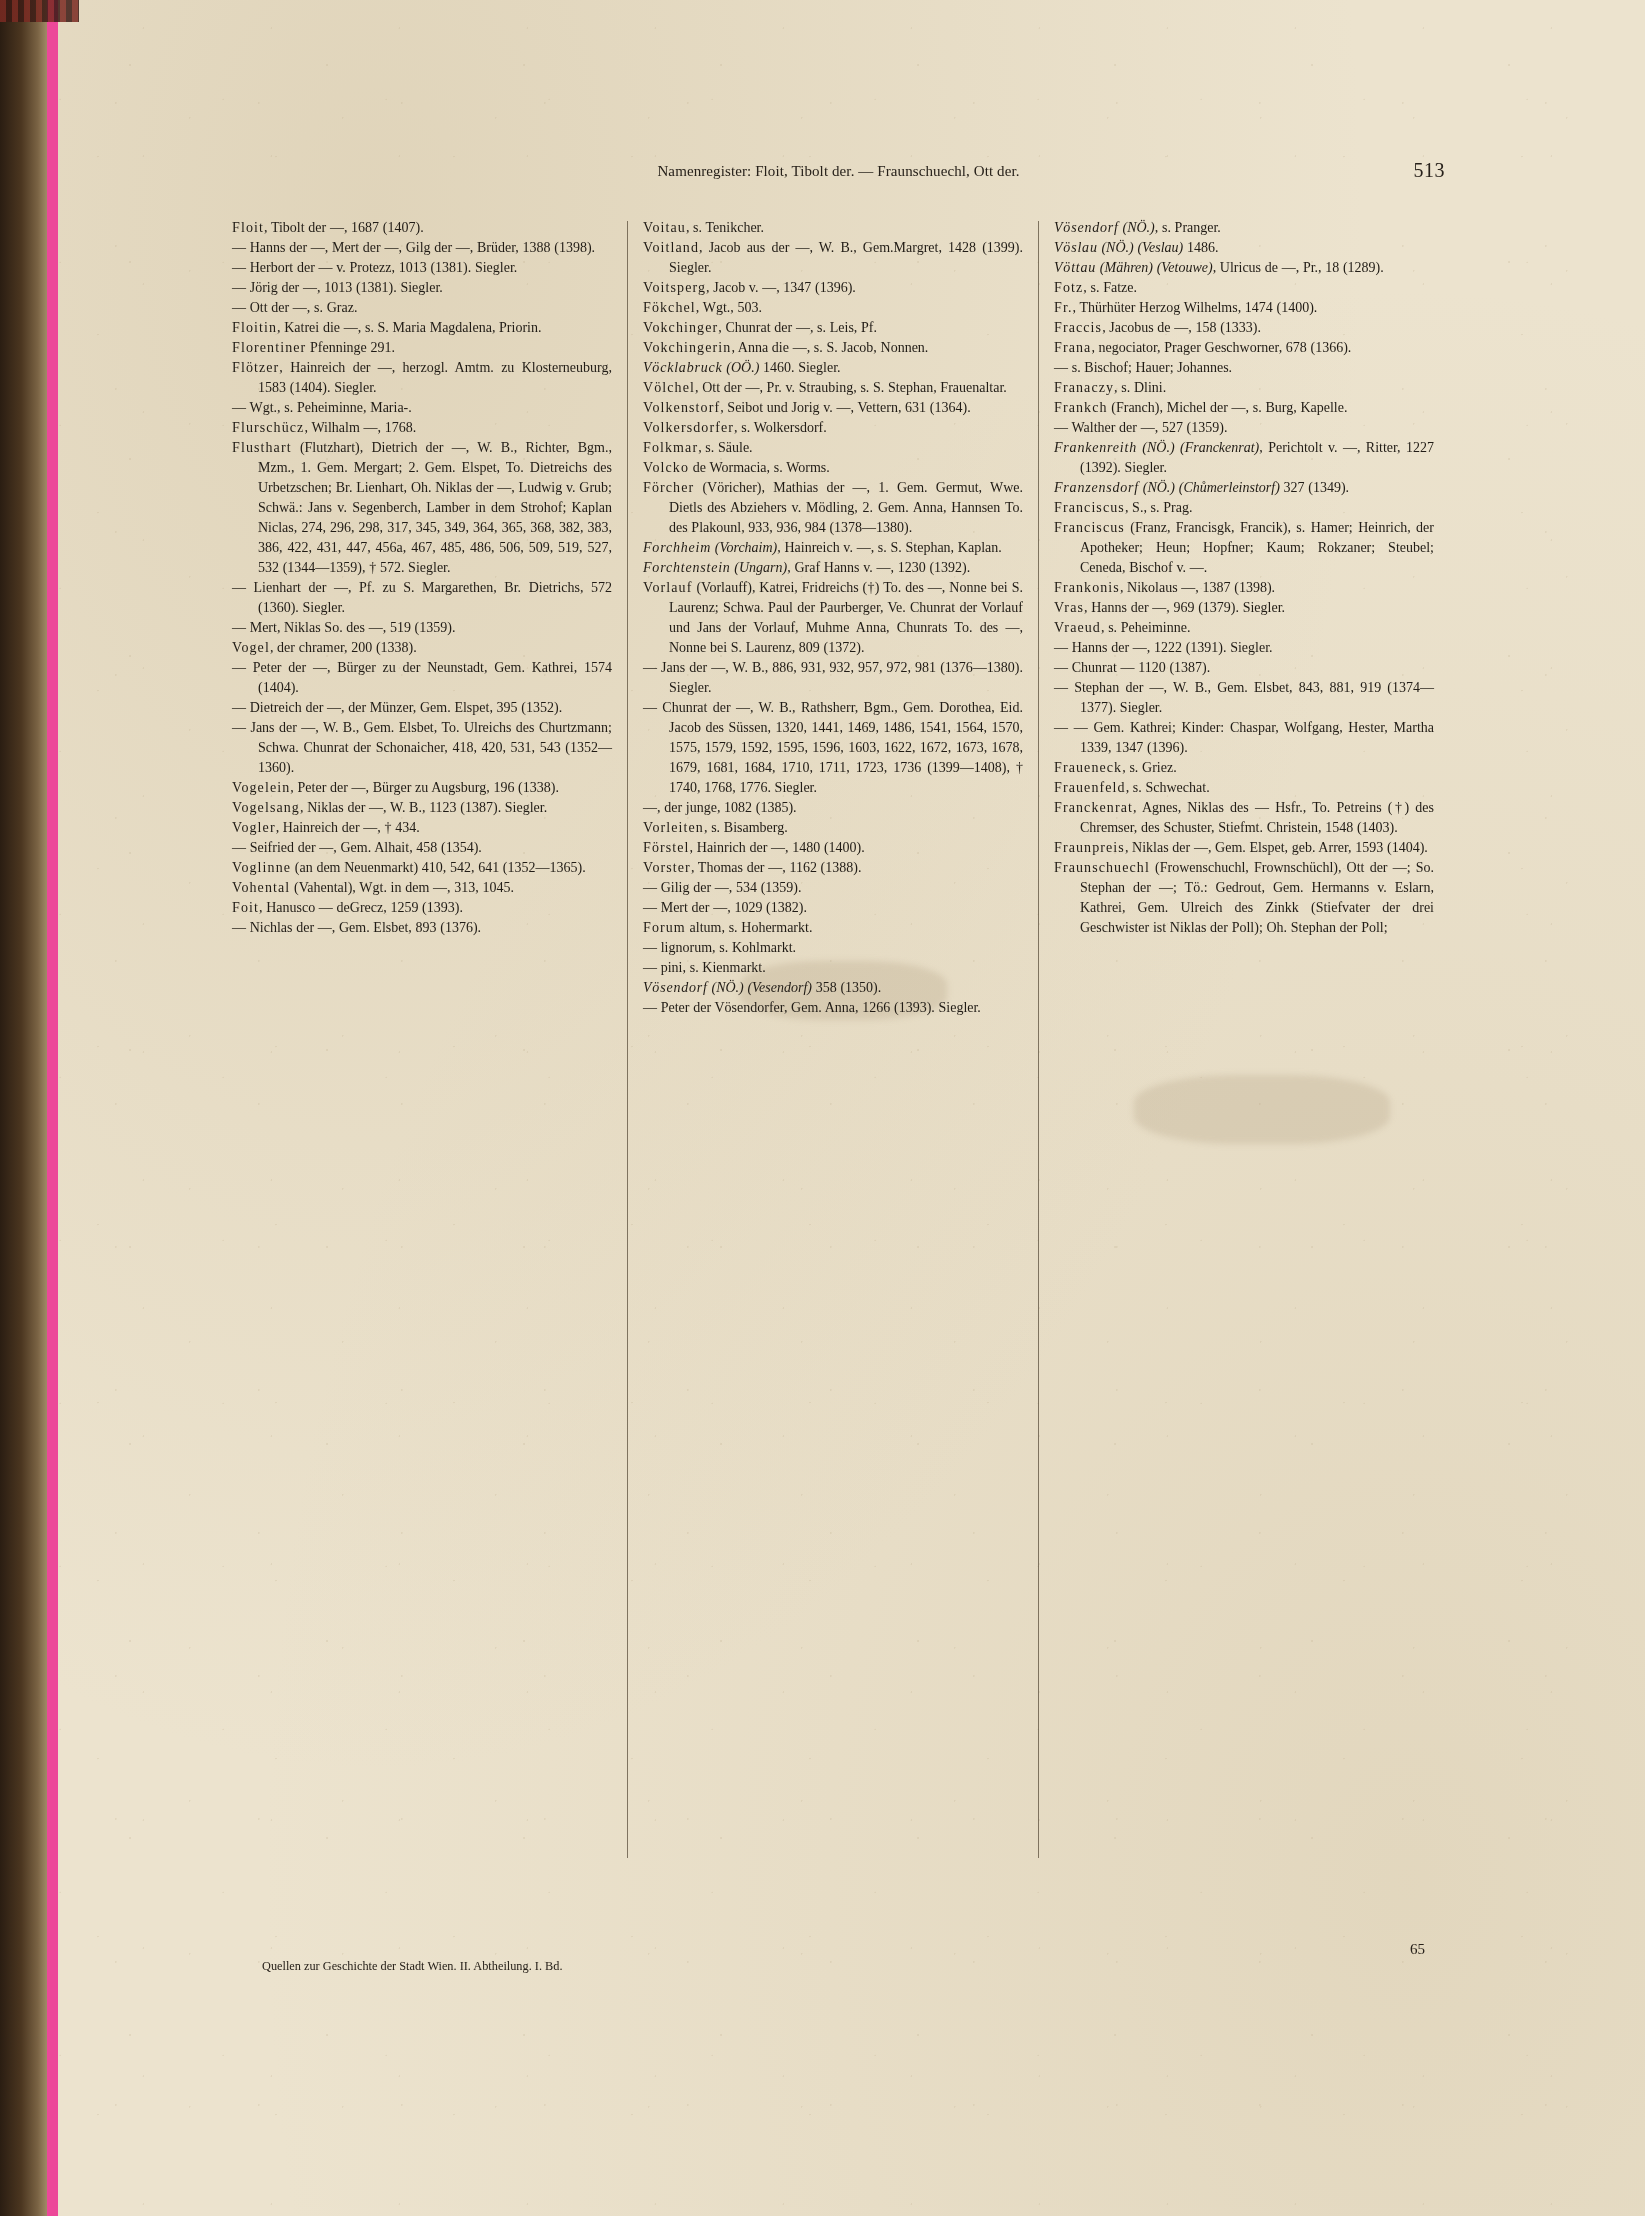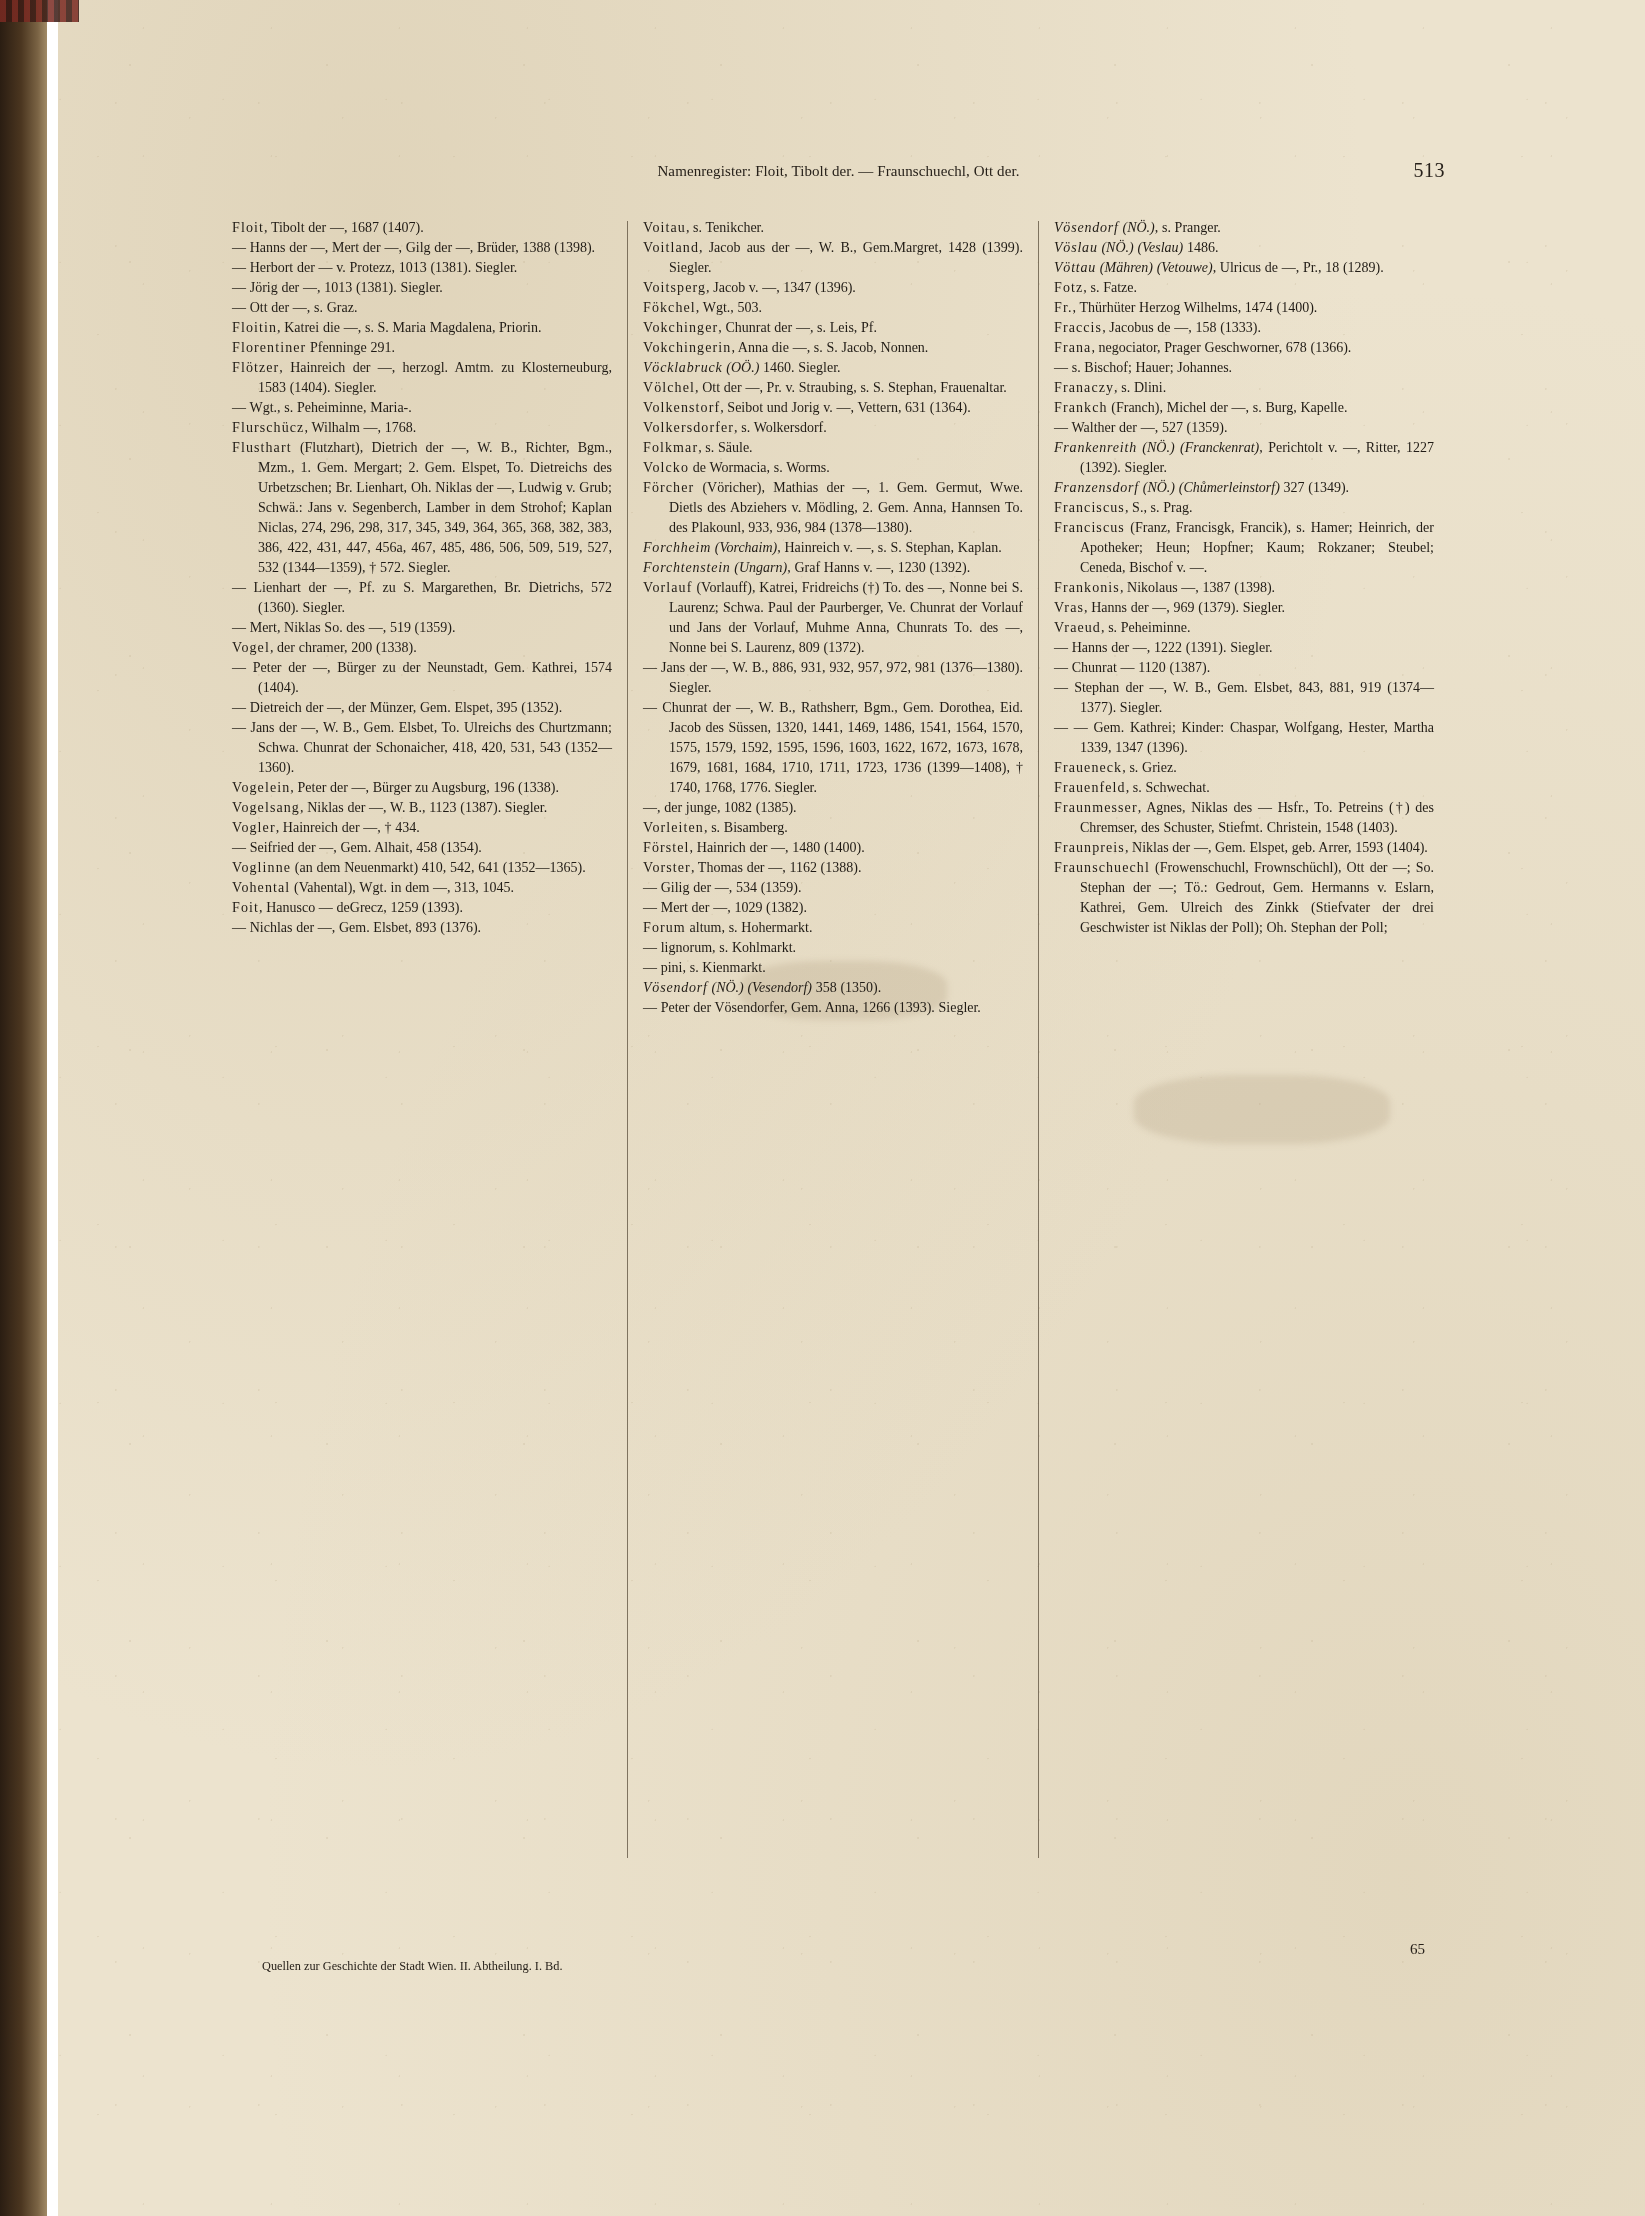--- a/index.html
+++ b/index.html
@@ -12,21 +12,21 @@
     height: 2216px;
     overflow: hidden;
     font-family: "Liberation Serif", serif;
   }
 
   
   #scan {
     position: relative;
     width: 1646px;
     height: 2216px;
-    background: #ffffff;
+    background: #ec4899;
     overflow: hidden;
   }
   
   #gutter-dark {
     position: absolute;
     left: 0; top: 0;
     width: 47px; height: 2216px;
     background: linear-gradient(to right, #2a1d12 0%, #4b3620 45%, #7a6344 80%, #a08a66 100%);
   }
   #page-paper {
@@ -241,21 +241,21 @@
           <p class="entry"><span class="hw">Franciscus</span> (Franz, Francisgk, Francik), s. Hamer; Heinrich, der Apotheker; Heun; Hopfner; Kaum; Rokzaner; Steubel; Ceneda, Bischof v. —.</p>
           <p class="entry"><span class="hw">Frankonis</span>, Nikolaus —, 1387 (1398).</p>
           <p class="entry"><span class="hw">Vras</span>, Hanns der —, 969 (1379). Siegler.</p>
           <p class="entry"><span class="hw">Vraeud</span>, s. Peheiminne.</p>
           <p class="entry">— Hanns der —, 1222 (1391). Siegler.</p>
           <p class="entry">— Chunrat — 1120 (1387).</p>
           <p class="entry">— Stephan der —, W. B., Gem. Elsbet, 843, 881, 919 (1374—1377). Siegler.</p>
           <p class="entry">— — Gem. Kathrei; Kinder: Chaspar, Wolfgang, Hester, Martha 1339, 1347 (1396).</p>
           <p class="entry"><span class="hw">Fraueneck</span>, s. Griez.</p>
           <p class="entry"><span class="hw">Frauenfeld</span>, s. Schwechat.</p>
-          <p class="entry"><span class="hw">Fraunmesser</span>, Agnes, Niklas des — Hsfr., To. Petreins (†) des Chremser, des Schuster, Stiefmt. Christein, 1548 (1403).</p>
+          <p class="entry"><span class="hw">Franckenrat</span>, Agnes, Niklas des — Hsfr., To. Petreins (†) des Chremser, des Schuster, Stiefmt. Christein, 1548 (1403).</p>
           <p class="entry"><span class="hw">Fraunpreis</span>, Niklas der —, Gem. Elspet, geb. Arrer, 1593 (1404).</p>
           <p class="entry"><span class="hw">Fraunschuechl</span> (Frowenschuchl, Frownschüchl), Ott der —; So. Stephan der —; Tö.: Gedrout, Gem. Hermanns v. Eslarn, Kathrei, Gem. Ulreich des Zinkk (Stiefvater der drei Geschwister ist Niklas der Poll); Oh. Stephan der Poll;</p>
         </div>
 
     </div>
   </div>
 
   <div class="footline">
     <span class="fl-left">Quellen zur Geschichte der Stadt Wien.  II. Abtheilung.  I. Bd.</span>
     <span class="fl-right">65</span>

